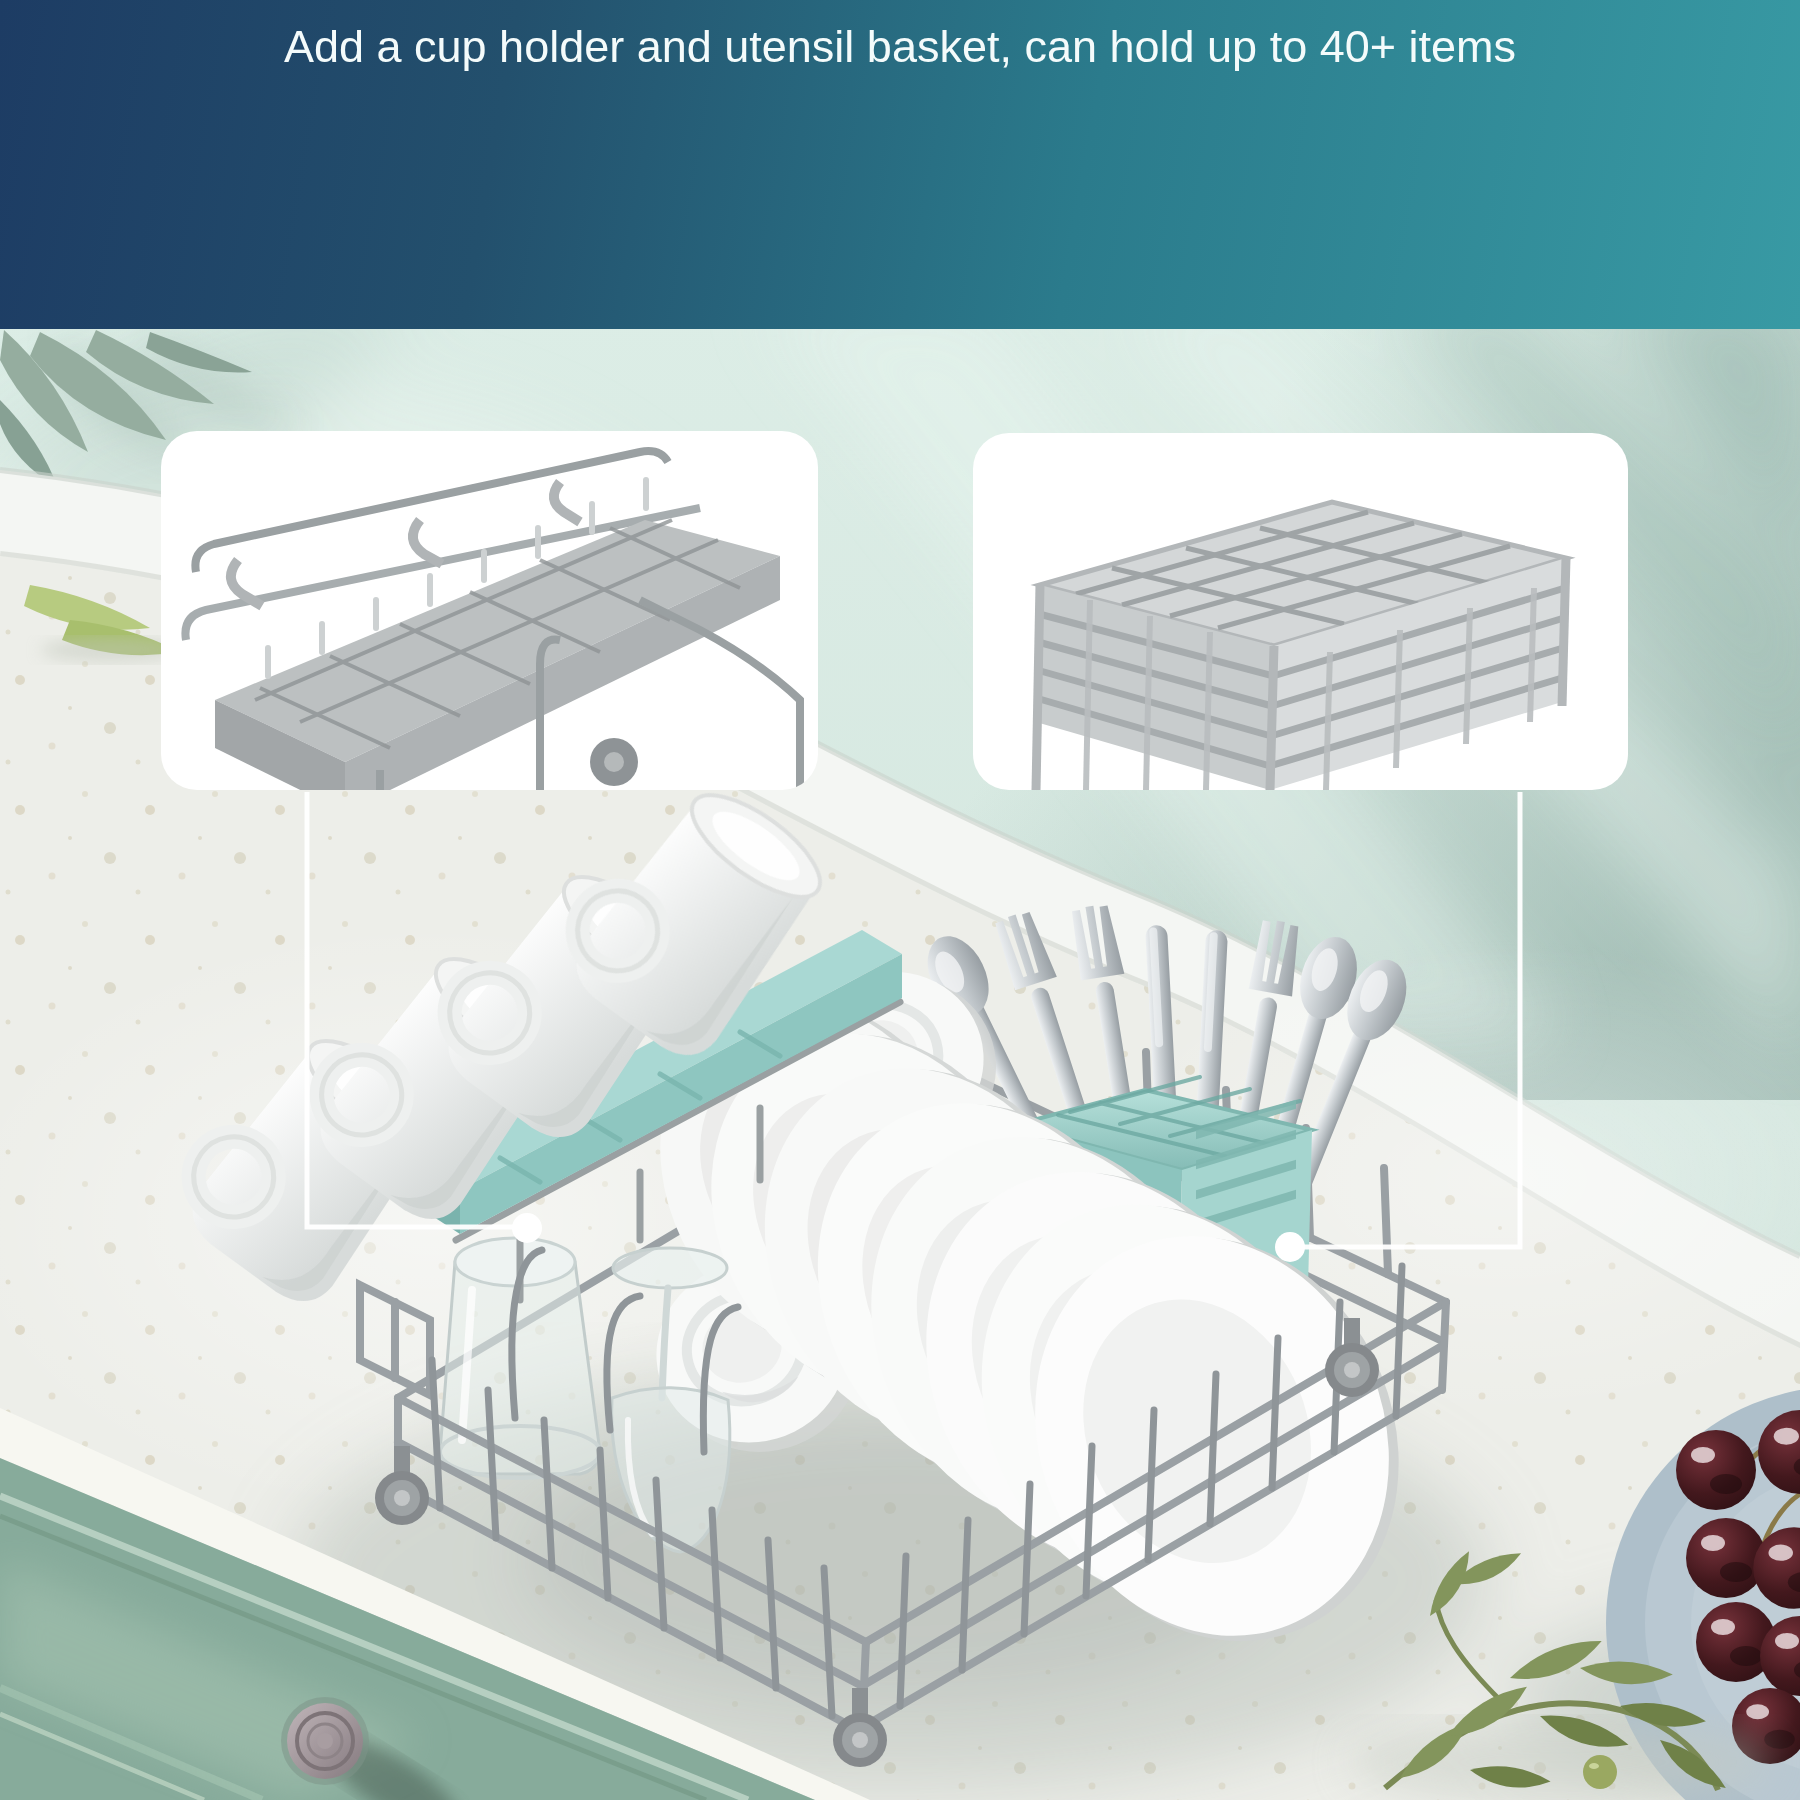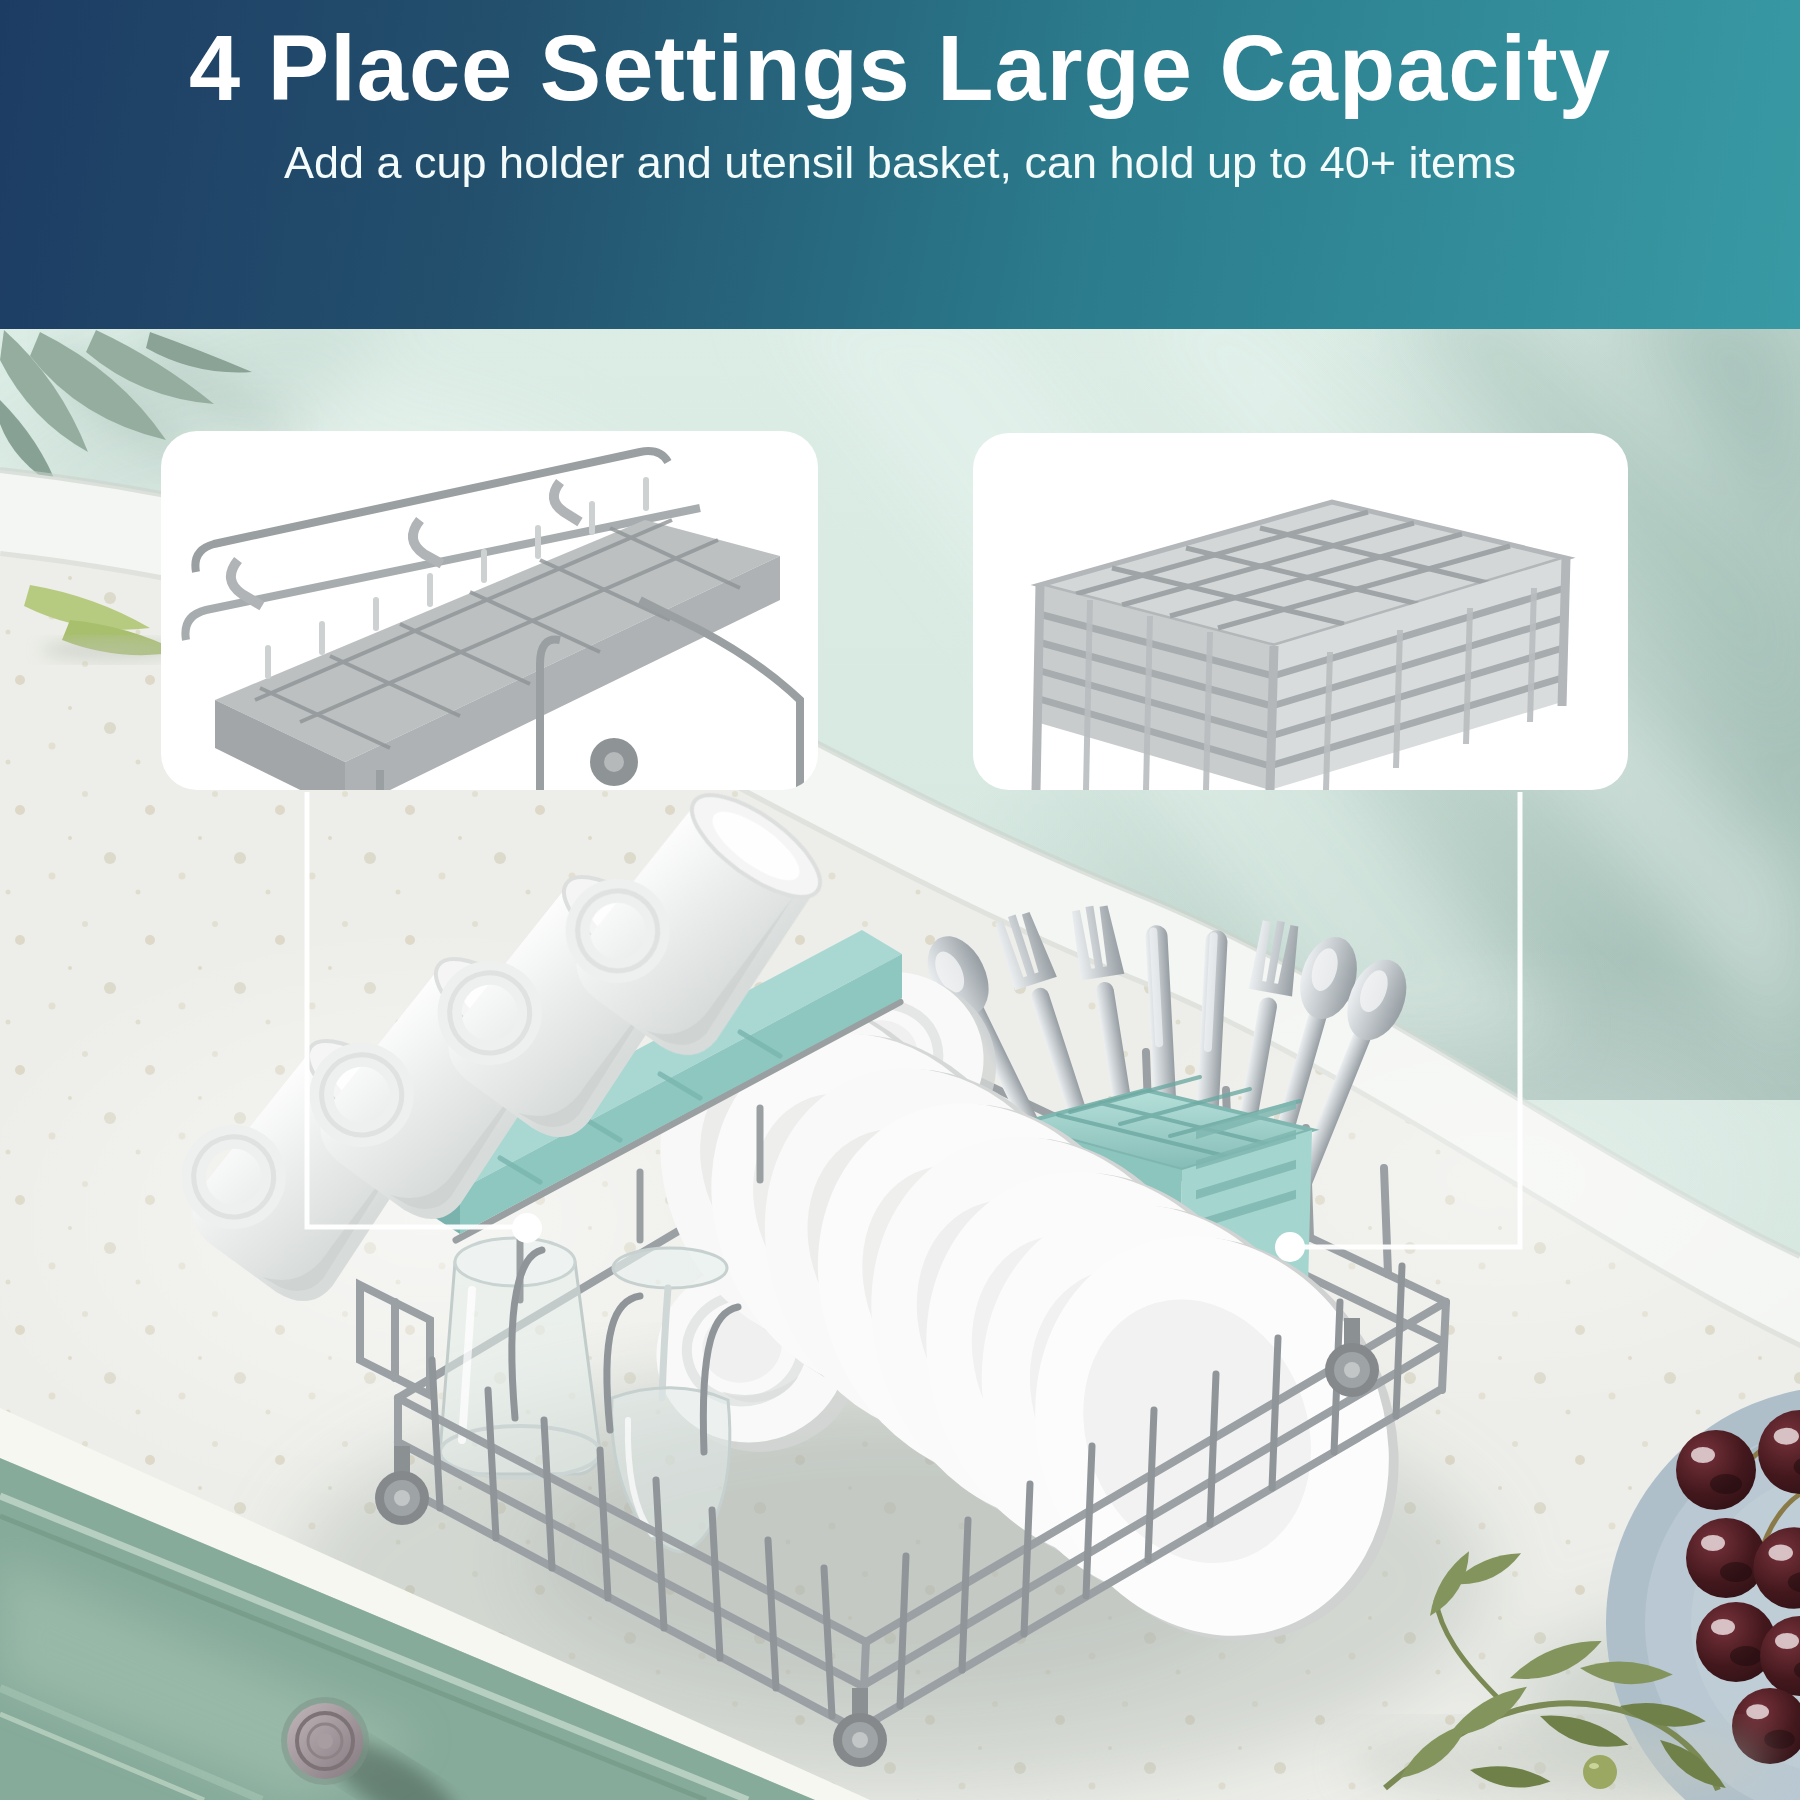--- a/index.html
+++ b/index.html
@@ -10,21 +10,20 @@
       text-align:center;color:#fff;z-index:5;}
   .banner h1{margin:0;padding-top:22px;font-size:92px;line-height:1.02;font-weight:bold;letter-spacing:1px;}
   .banner p{margin:0;font-size:45px;line-height:1.12;font-weight:400;color:#f4fbfb;}
   .banner p.first{margin-top:22px;}
   .scene{position:absolute;left:0;top:0;width:1800px;height:1800px;z-index:1;}
 </style>
 </head>
 <body>
 
 <div class="banner">
-  <h1>4 Place Settings Large Capacity</h1>
   <p class="first">Add a cup holder and utensil basket, can hold up to 40+ items</p>
 </div>
 
 <svg class="scene" viewBox="0 0 1800 1800">
 <defs>
   <linearGradient id="gWall" x1="0" y1="0" x2="0" y2="1">
     <stop offset="0" stop-color="#dcede6"></stop>
         <stop offset="1" stop-color="#cfe2da"></stop>
   </linearGradient>
   <linearGradient id="gCorner" x1="0" y1="0" x2="1" y2="0.55">

